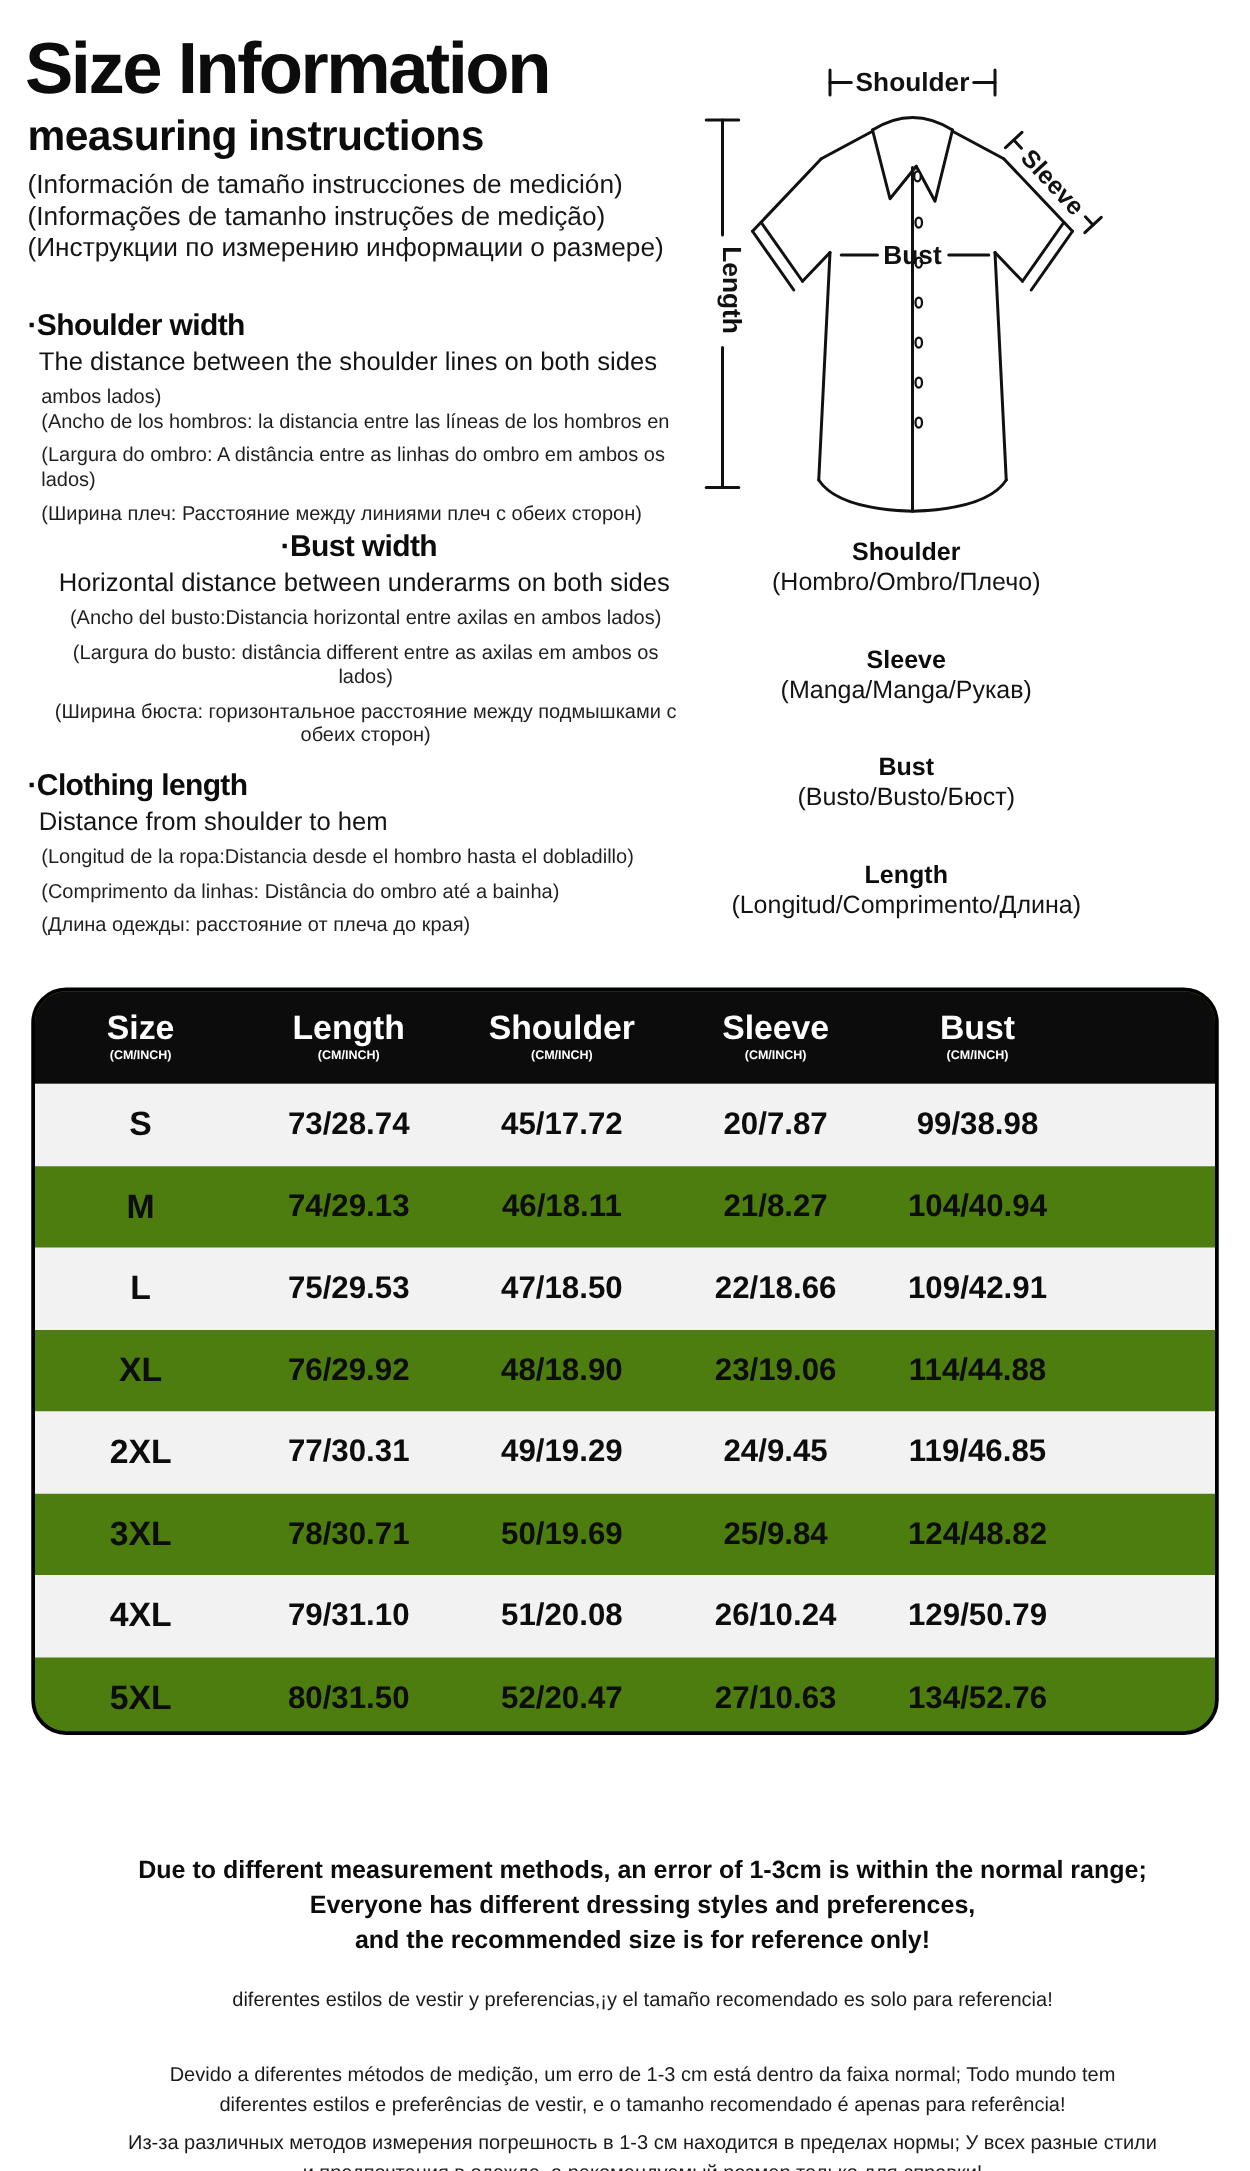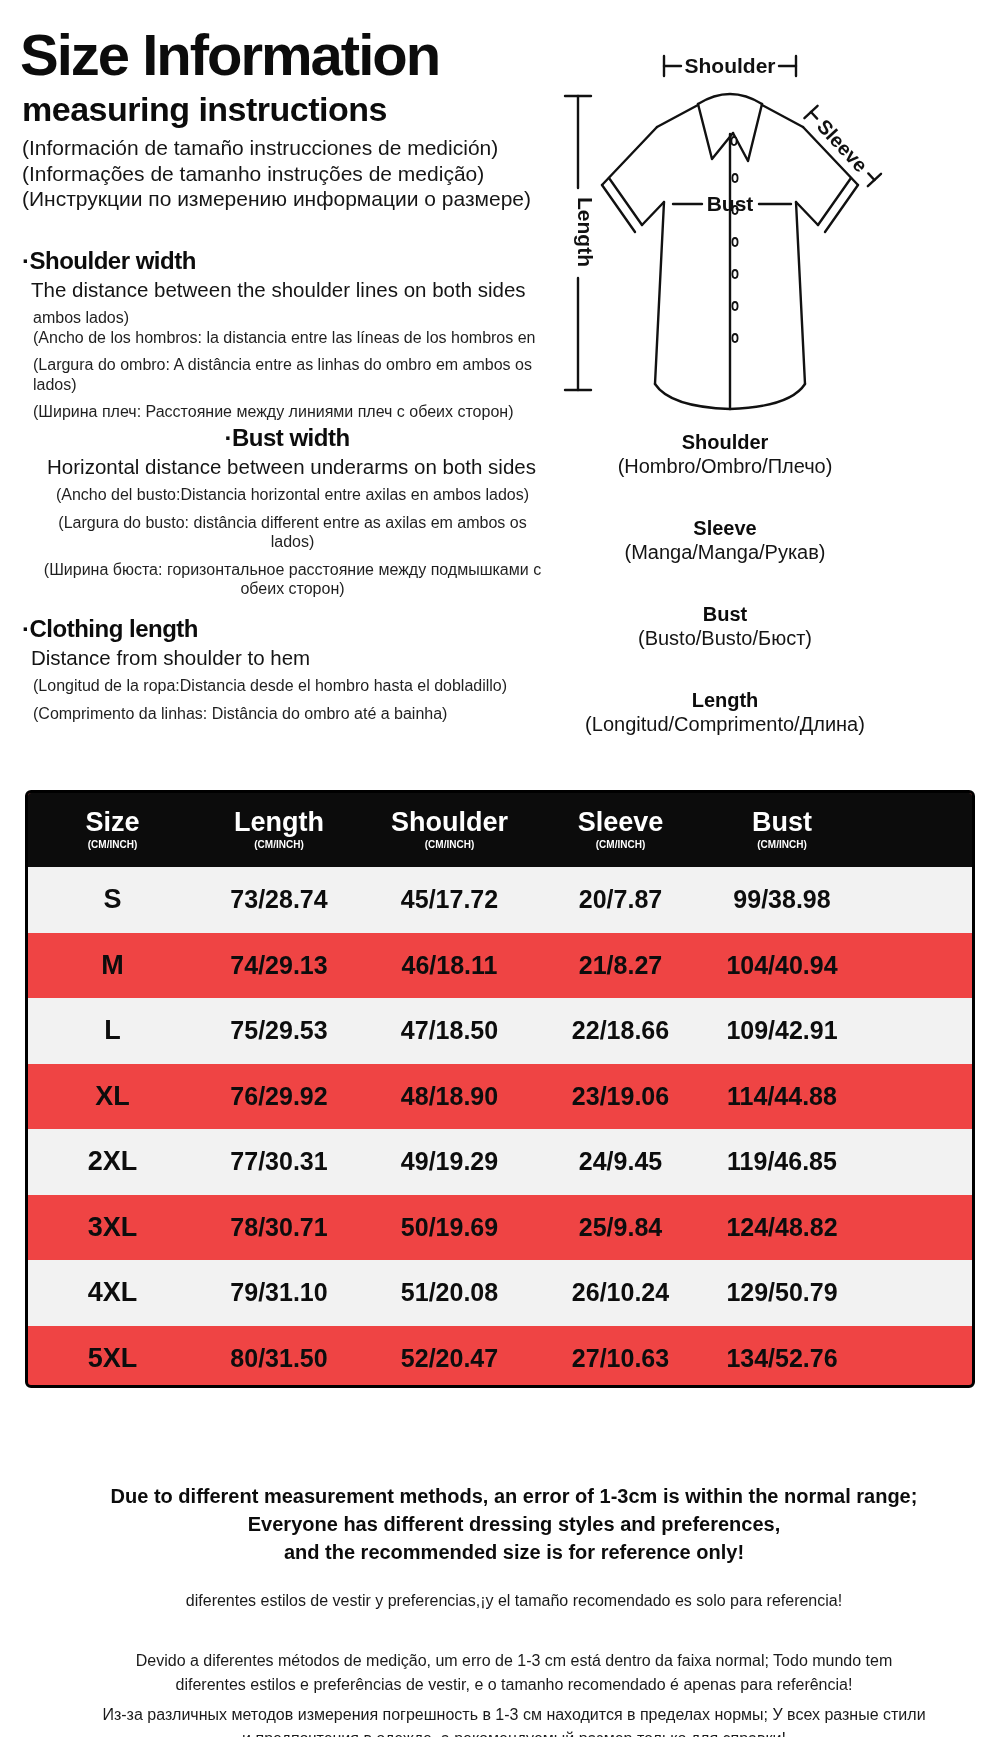--- a/index.html
+++ b/index.html
@@ -25,21 +25,21 @@
   
   .shirt { position: absolute; left: 545px; top: 38px; width: 420px; height: 382px; }
   .shirt text { font-family: "Liberation Sans", "DejaVu Sans", sans-serif; font-weight: 700; fill: #111; }
   
   .legend { position: absolute; left: 513px; top: 430px; width: 424px; text-align: center; }
   .lg-name { font-size: 20px; font-weight: 700; line-height: 24px; color:#0c0c0c; }
   .lg-sub  { font-size: 20px; line-height: 24px; margin-bottom: 38px; color:#141414; }
   
   .size-table {
     position: absolute; left: 25px; top: 790px; width: 950px; height: 598px;
-    border: 3px solid #000; border-radius: 6px; overflow: hidden; background: #ef4444;
+    border: 3px solid #000; border-radius: 28px; overflow: hidden; background: #4d7c0f;
   }
   .thead {
     background: #0c0c0c; color: #fff; height: 74px;
     display: grid; grid-template-columns: 169px 164px 177px 165px 158px;
   }
   .th { display: flex; flex-direction: column; align-items: center; justify-content: center; }
   .th-label { font-size: 27px; font-weight: 700; line-height: 30px; }
   .th-unit  { font-size: 10px; font-weight: 700; line-height: 16px; }
   .trow {
     height: 65.5px; display: grid; grid-template-columns: 169px 164px 177px 165px 158px;
@@ -103,20 +103,23 @@
   </div>
 
   <div class="sec sec3">
     <h3>·Clothing length</h3>
     <div class="desc">Distance from shoulder to hem</div>
     <div class="para">
       <div class="pline">(Longitud de la ropa:Distancia desde el hombro hasta el dobladillo)</div>
     </div>
     <div class="para">
       <div class="pline">(Comprimento da linhas: Distância do ombro até a bainha)</div>
+    </div>
+    <div class="para">
+      <div class="pline">(Длина одежды: расстояние от плеча до края)</div>
     </div>
   </div>
 
   <svg class="shirt" viewBox="0 0 420 382">
     <g fill="none" stroke="#111" stroke-width="2.4" stroke-linecap="round" stroke-linejoin="round">
 
       <g>
         <line x1="119" y1="18" x2="119" y2="38"></line>
         <line x1="119" y1="28" x2="136" y2="28"></line>
         <line x1="234" y1="28" x2="251" y2="28"></line>

